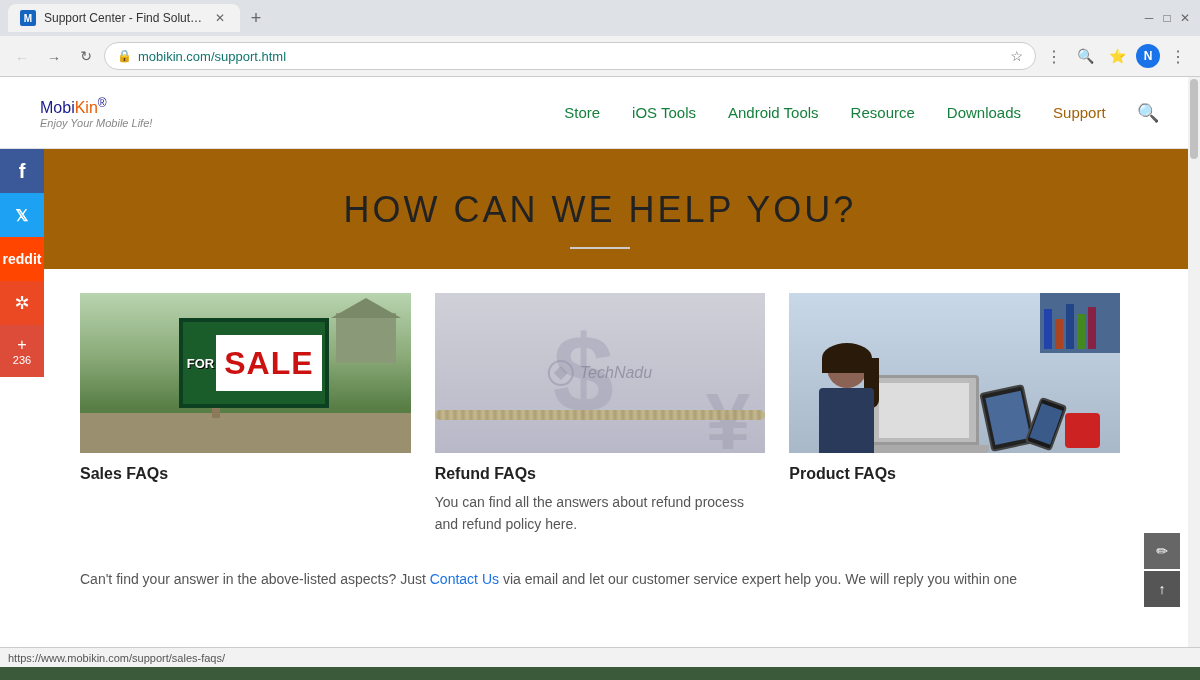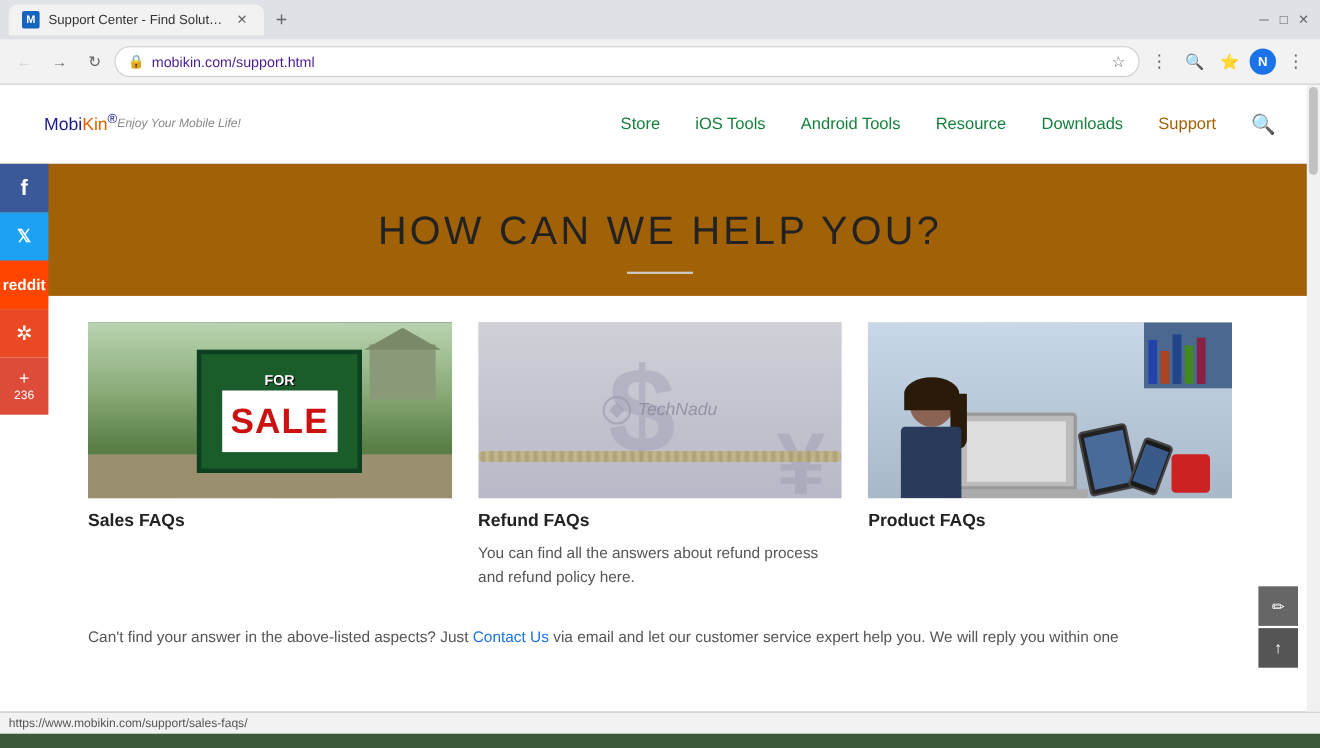--- a/index.html
+++ b/index.html
@@ -89,21 +89,21 @@
       height: 28px;
       background: white;
       border: 1px solid #ccc;
       border-radius: 14px;
       display: flex;
       align-items: center;
       padding: 0 12px;
       gap: 6px;
     }
     .lock-icon { color: #555; font-size: 12px; }
-    .url-text { font-size: 13px; color: #4c1d95; flex: 1; }
+    .url-text { font-size: 13px; color: #0f766e; flex: 1; }
     .url-right-icons { display: flex; gap: 6px; align-items: center; }
     .url-icon { color: #666; font-size: 14px; cursor: pointer; }
     .profile-circle {
       width: 24px; height: 24px;
       background: #1a73e8;
       border-radius: 50%;
       display: flex; align-items: center; justify-content: center;
       color: white; font-size: 12px; font-weight: bold;
     }
     .menu-dots { color: #666; font-size: 16px; cursor: pointer; }
@@ -140,23 +140,22 @@
     
     .site-header {
       display: flex;
       align-items: center;
       padding: 0 40px;
       height: 72px;
       border-bottom: 1px solid #e0e0e0;
     }
     .logo-area {
       display: flex;
-      flex-direction: row;
+      flex-direction: column;
       margin-right: auto;
-      align-items: center;
     }
     .logo-mobi { color: #1a1a8c; }
     .logo-kin { color: #e85c00; }
     .logo-r { font-size: 12px; color: #1a1a8c; vertical-align: super; }
     .logo-tagline {
       font-size: 11px;
       color: #888;
       font-style: italic;
     }
     .site-nav {
@@ -431,21 +430,21 @@
           <div style="position:absolute; top:0; left:0; right:0; bottom:0; background: linear-gradient(180deg, #b8d4b0 0%, #8aaa78 40%, #5a8048 70%, #4a7035 100%);"></div>
 
           <div style="position:absolute; bottom:0; left:0; right:0; height:40px; background:#9a9070;"></div>
 
           <div style="position:absolute; top:20px; right:15px; width:60px; height:50px; background:#8a9a78;">
             <div style="position:absolute; top:-15px; left:-5px; width:0; height:0; border-left:35px solid transparent; border-right:35px solid transparent; border-bottom:20px solid #7a8a68;"></div>
           </div>
 
           <div style="position:absolute; bottom:35px; left:40%; width:8px; height:60px; background:#8a7a5a; z-index:2;"></div>
 
-          <div style="position:absolute; top:25px; left:30%; width:150px; height:112px; background:#1a5c2a; border:4px solid #0d4020; z-index:3; display:flex; flex-direction:column; align-items:center; justify-content:center; gap:2px;">
+          <div style="position:absolute; top:25px; left:30%; width:150px; height:90px; background:#1a5c2a; border:4px solid #0d4020; z-index:3; display:flex; flex-direction:row; align-items:center; justify-content:center; gap:2px;">
             <span style="font-size:13px; color:white; font-weight:bold; text-shadow:1px 1px #000;">FOR</span>
             <div style="background:white; padding:12px 8px;">
               <span style="font-size:32px; font-weight:900; color:#cc1111; font-family:Impact,Arial; letter-spacing:1px; line-height:1;">SALE</span>
             </div>
           </div>
         </div>
       </div>
       <div class="faq-title">Sales FAQs</div>
     </div>
 

